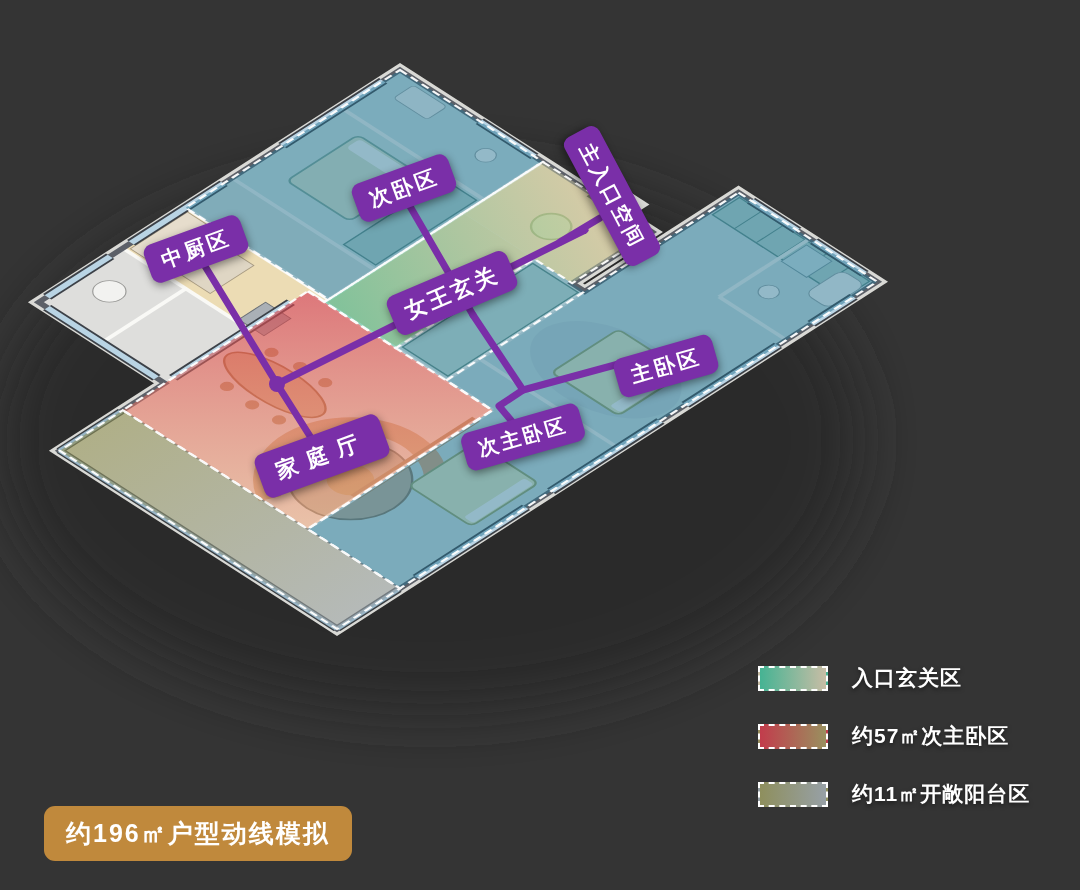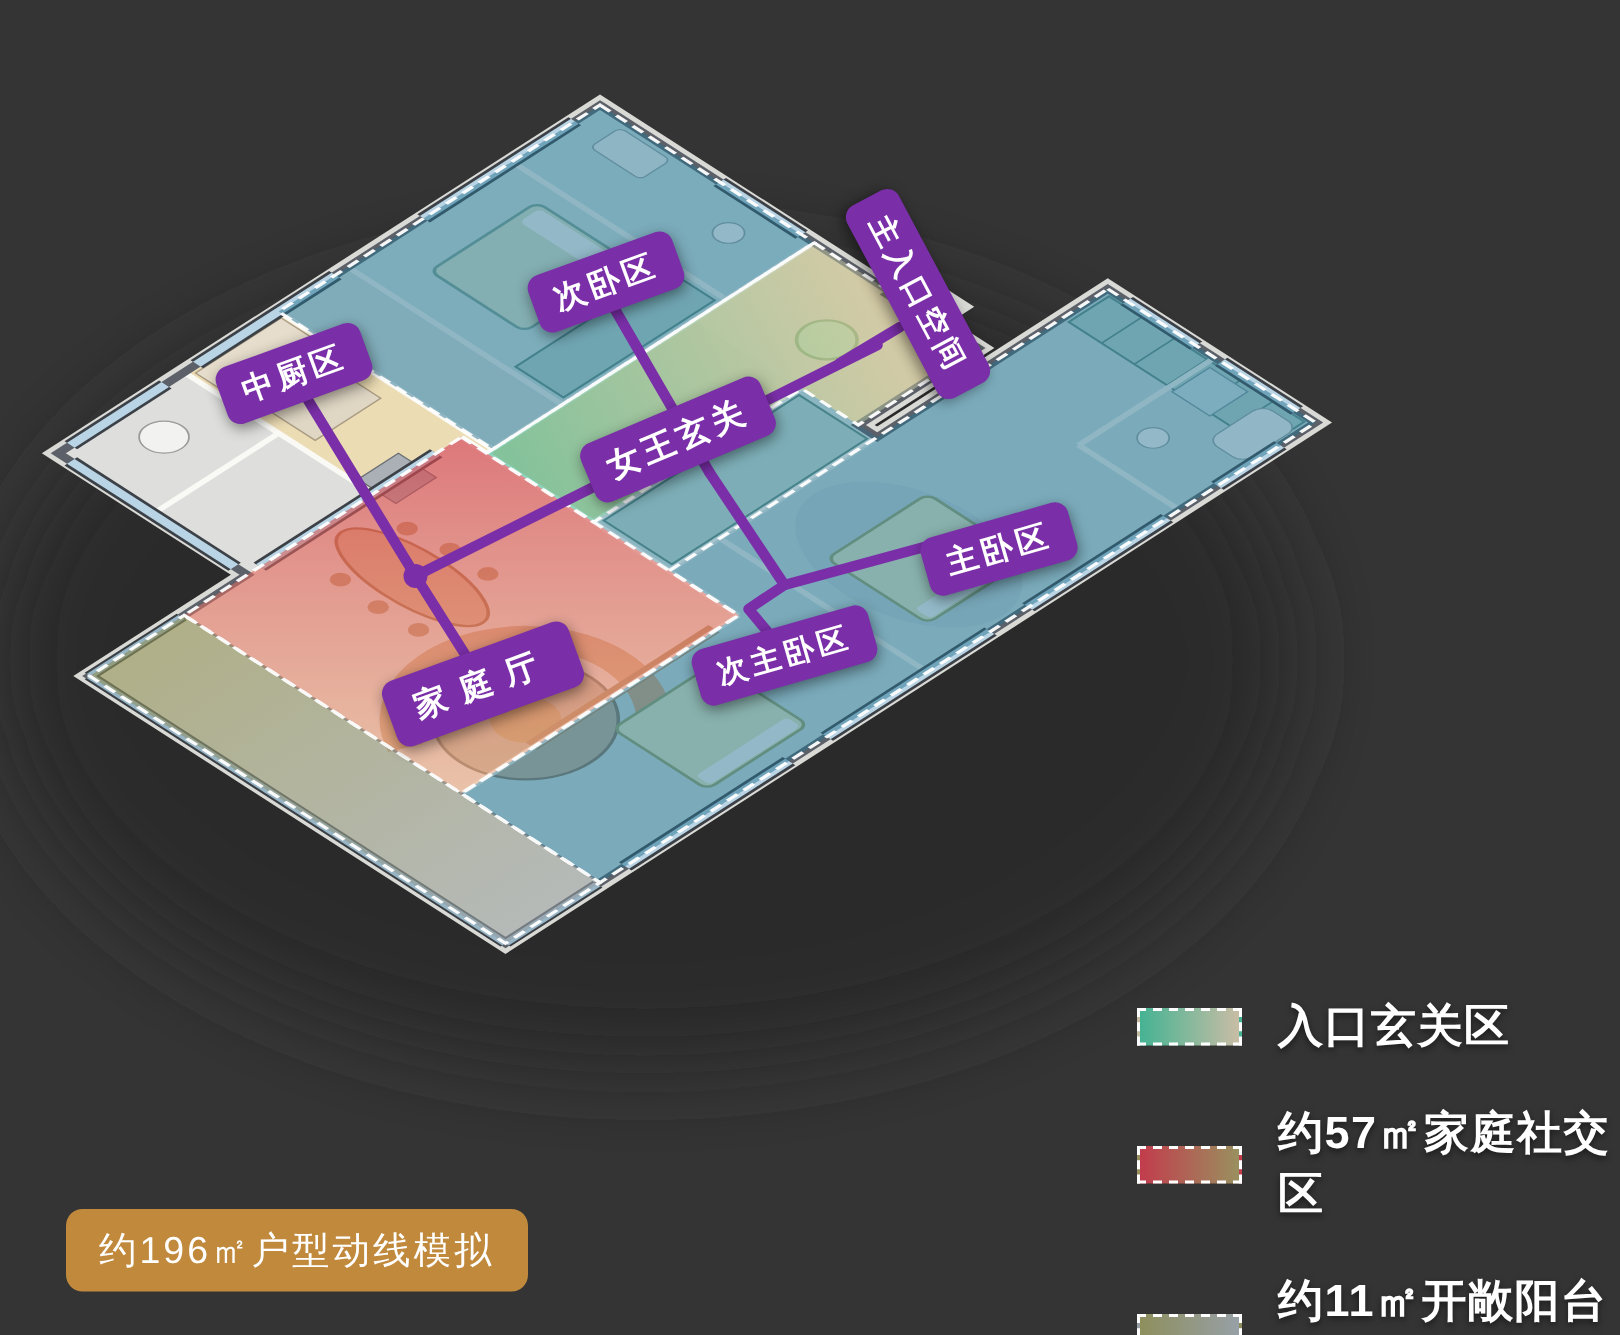--- a/index.html
+++ b/index.html
@@ -20,25 +20,25 @@
     z-index:5;
   }
   .legend{position:absolute;left:758px;top:664px;z-index:6;}
   .legend-row{display:flex;align-items:center;margin-bottom:30px;}
   .legend-swatch{
     width:70px;height:25px;
     border:2.5px dashed #ffffff;
     box-sizing:border-box;
     flex:0 0 auto;
   }
-  .legend-label{margin-left:24px;color:#ffffff;font-size:30px;font-weight:bold;letter-spacing:1px;text-shadow:0 2px 4px rgba(0,0,0,.5);}
+  .legend-label{margin-left:24px;color:#ffffff;font-size:21px;font-weight:bold;letter-spacing:1px;text-shadow:0 2px 4px rgba(0,0,0,.5);}
   .title-badge{
     position:absolute;left:44px;top:806px;z-index:6;
     background:var(--gold,#c0893c);
-    color:#fff;font-size:25px;font-weight:normal;letter-spacing:2px;
+    color:#fff;font-size:25px;font-weight:bold;letter-spacing:2px;
     padding:11px 22px;border-radius:11px;
   }
 </style>
 </head>
 <body>
 
 <div class="stage" style="background: rgb(52, 52, 52);">
 
   <svg class="plan-svg" width="1080" height="890" viewBox="0 0 1080 890">
     <defs>
@@ -213,21 +213,21 @@
   <div class="pill" style="left:523px;top:437px;transform:translate(-50%,-50%) rotate(-16deg);font-size:20px;">次主卧区</div>
   <div class="pill" style="left:322px;top:456px;transform:translate(-50%,-50%) rotate(-20deg);font-size:22px;letter-spacing:10px;padding:8px 18px;">家庭厅</div>
 
   <div class="legend">
     <div class="legend-row">
       <div class="legend-swatch" style="background: linear-gradient(90deg, rgb(69, 179, 147), rgb(200, 189, 165));"></div>
       <div class="legend-label">入口玄关区</div>
     </div>
     <div class="legend-row">
       <div class="legend-swatch" style="background: linear-gradient(90deg, rgb(194, 60, 76), rgb(153, 144, 95));"></div>
-      <div class="legend-label">约57㎡家庭社交区</div>
+      <div class="legend-label">约57㎡次主卧区</div>
     </div>
     <div class="legend-row">
       <div class="legend-swatch" style="background: linear-gradient(90deg, rgb(142, 143, 93), rgb(151, 160, 166));"></div>
       <div class="legend-label">约11㎡开敞阳台区</div>
     </div>
   </div>
 
   <div class="title-badge">约196㎡户型动线模拟</div>
 
 </div>

